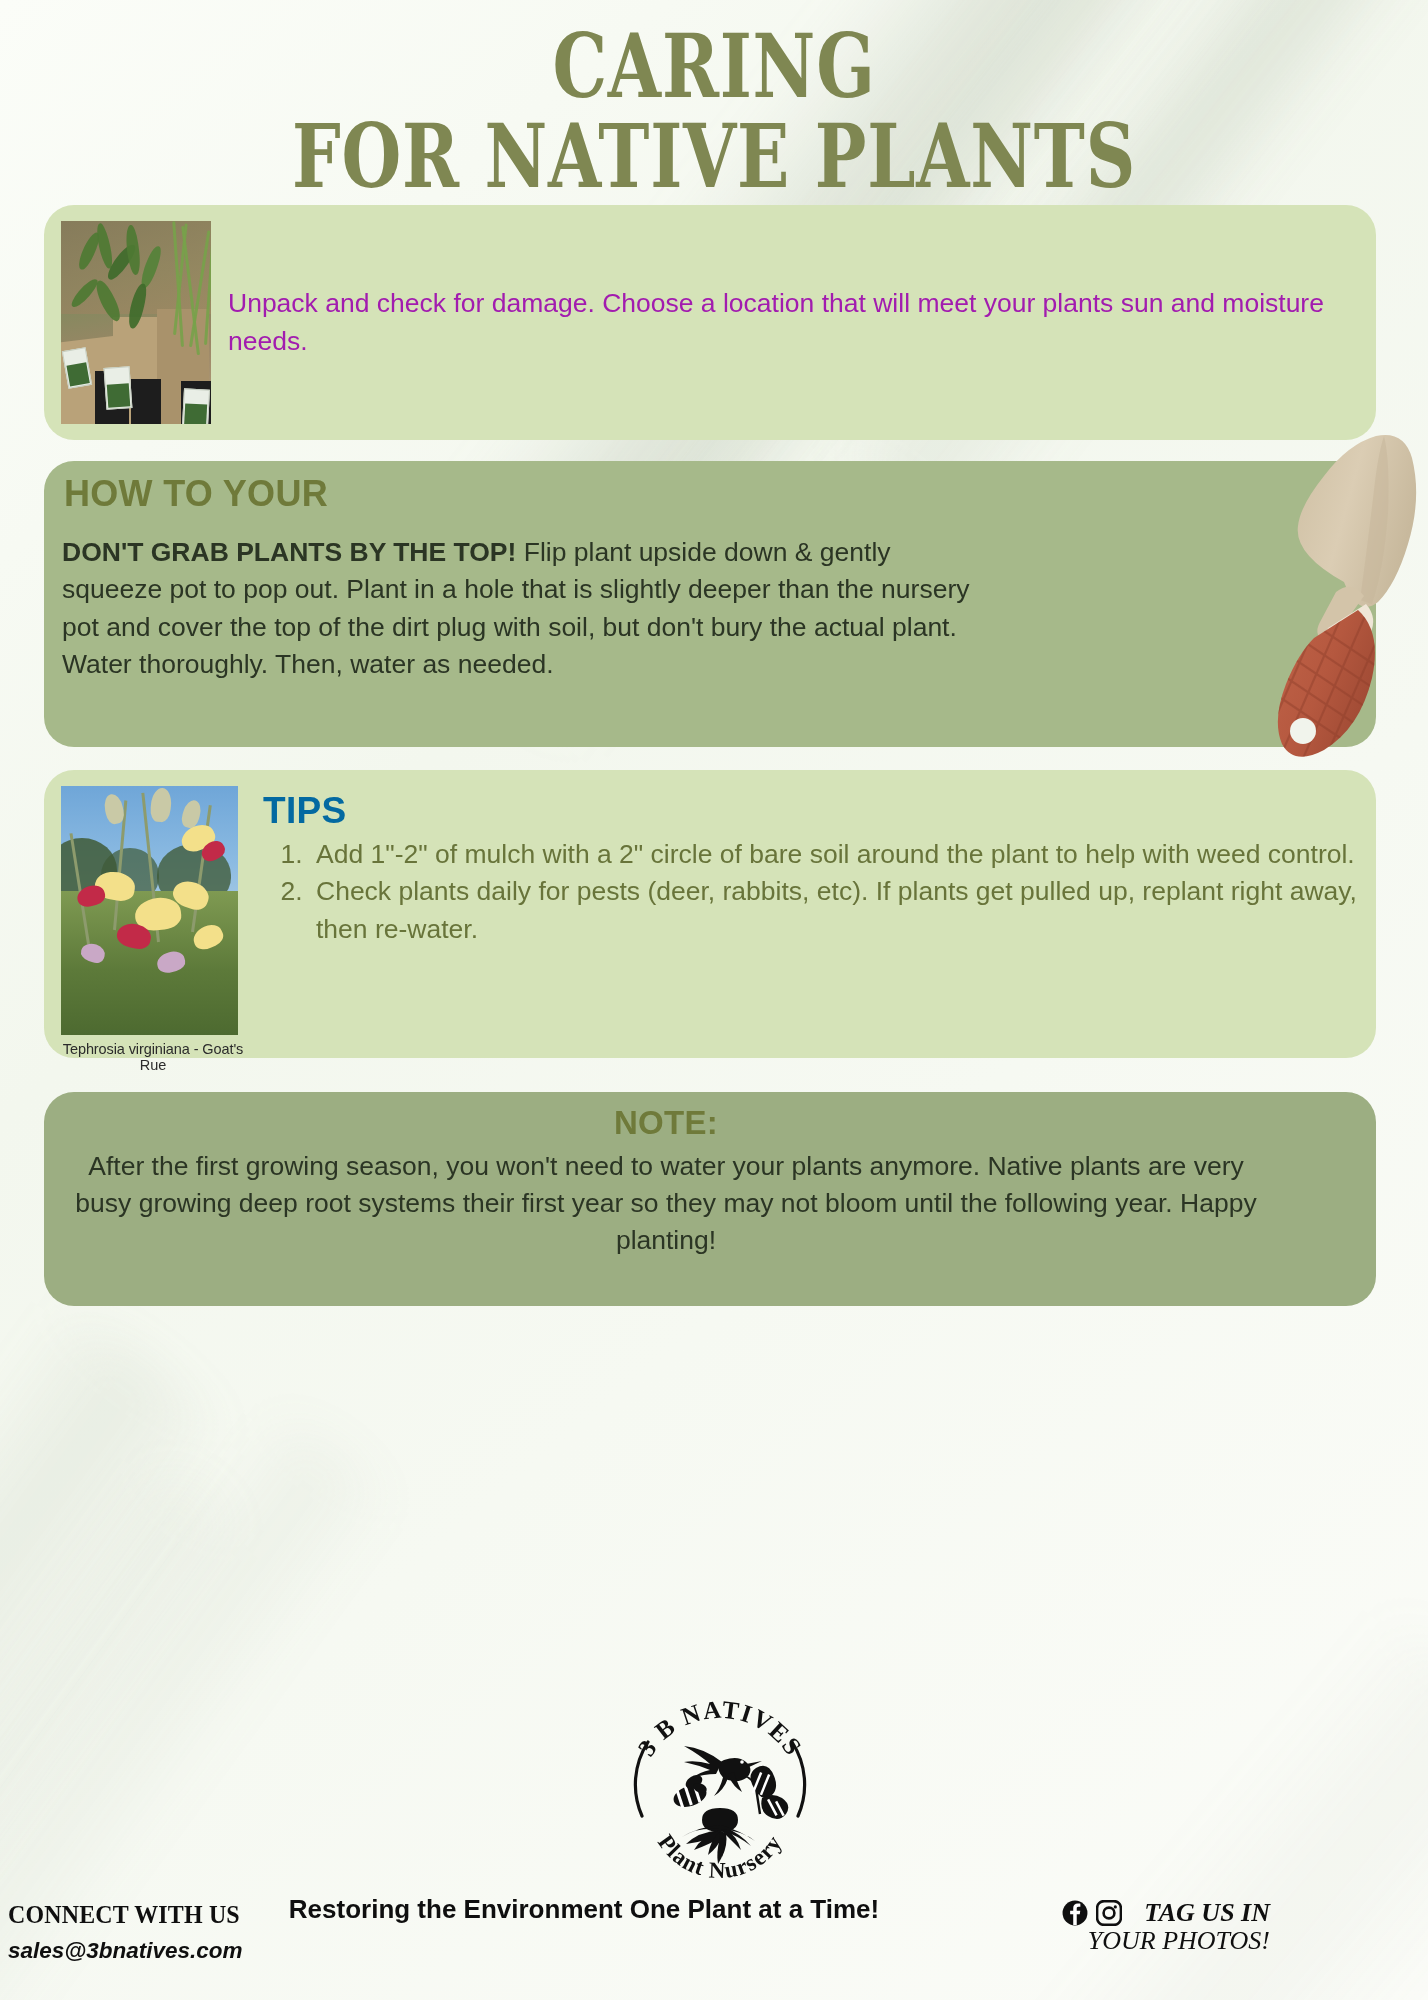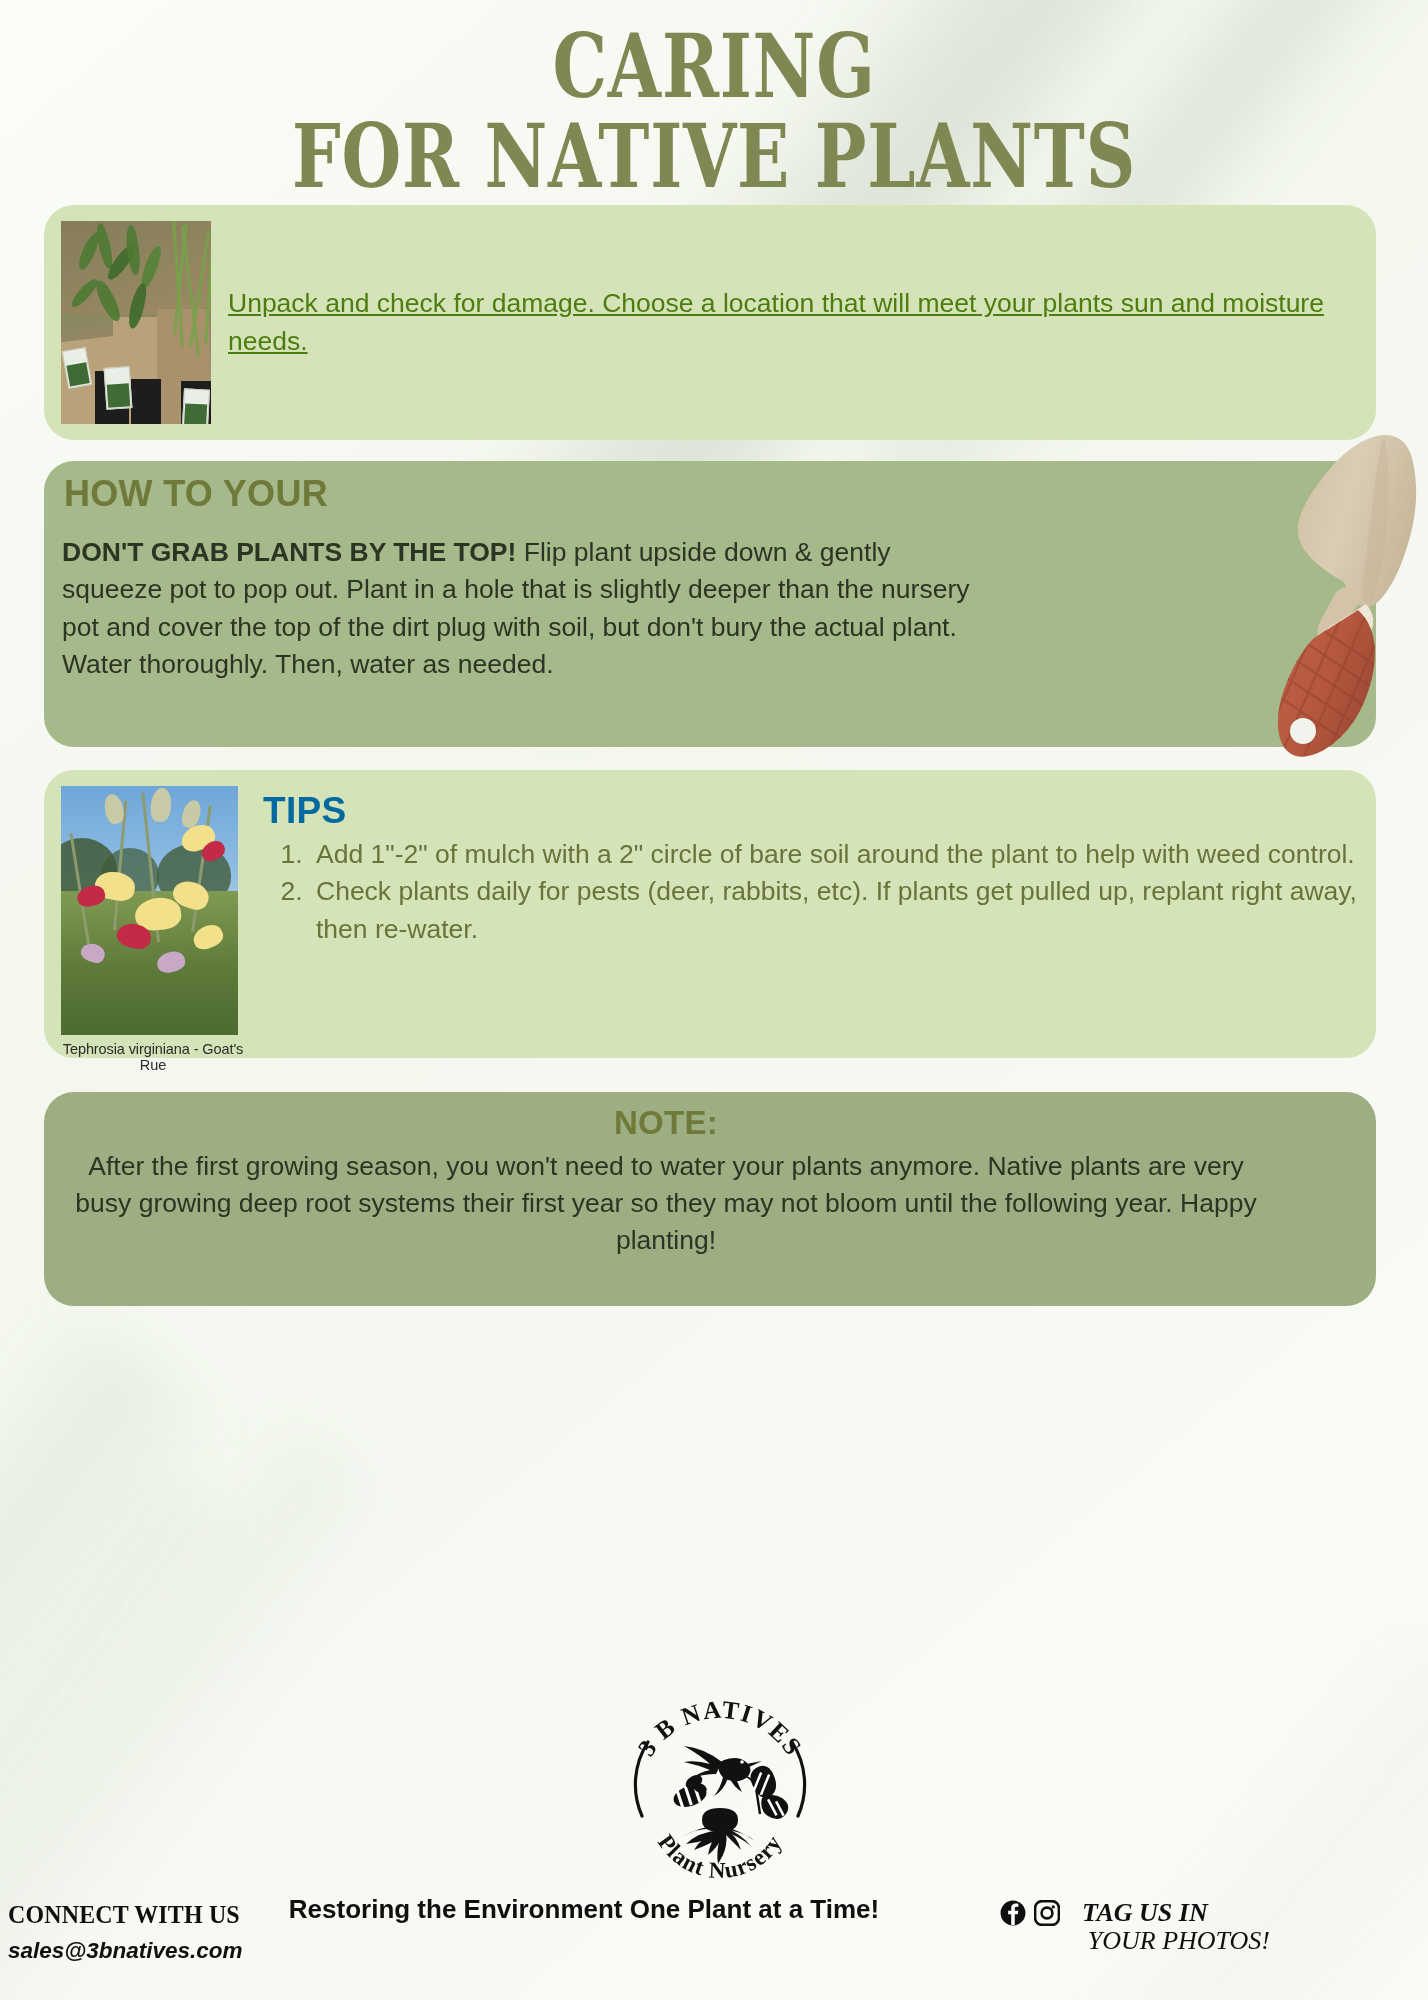--- a/index.html
+++ b/index.html
@@ -130,22 +130,21 @@
     font-weight: 700;
     color: #6f7a3a;
     letter-spacing: 0.3px;
   }
   .p-arrive {
     position: absolute;
     left: 228px; top: 285px;
     width: 1110px;
     font-size: 26.5px;
     line-height: 1.43;
-    color: #4d7c0f;
-    text-decoration: underline;
+    color: #a21caf;
   }
 
   .h-plant {
     position: absolute;
     left: 64px; top: 473px;
     font-size: 36px;
     font-weight: 700;
     color: #6f7a3a;
     letter-spacing: 0.3px;
   }
@@ -247,20 +246,21 @@
     color: #0f0f0f;
   }
   .footer-right {
     position: absolute;
     right: 2px; top: 1898px;
     width: 270px;
     text-align: right;
   }
   .social-row {
     display: flex;
+    justify-content: flex-end;
     align-items: center;
     gap: 8px;
     white-space: nowrap;
   }
   .tag-text {
     font-family: "Liberation Serif", serif;
     font-weight: 700;
     font-style: italic;
     font-size: 26px;
     color: #0f0f0f;

